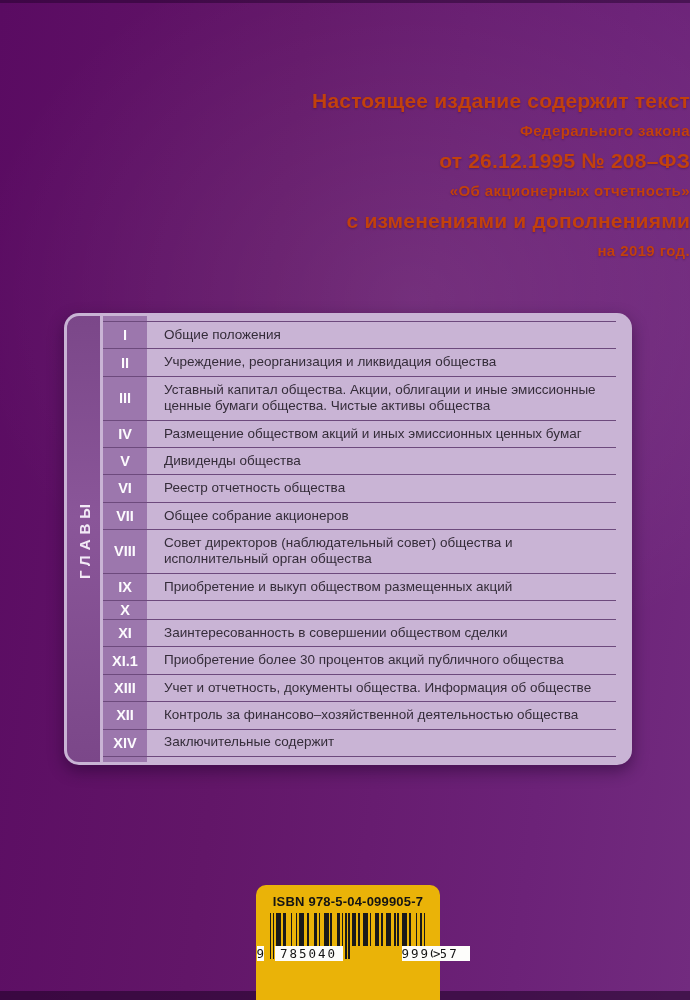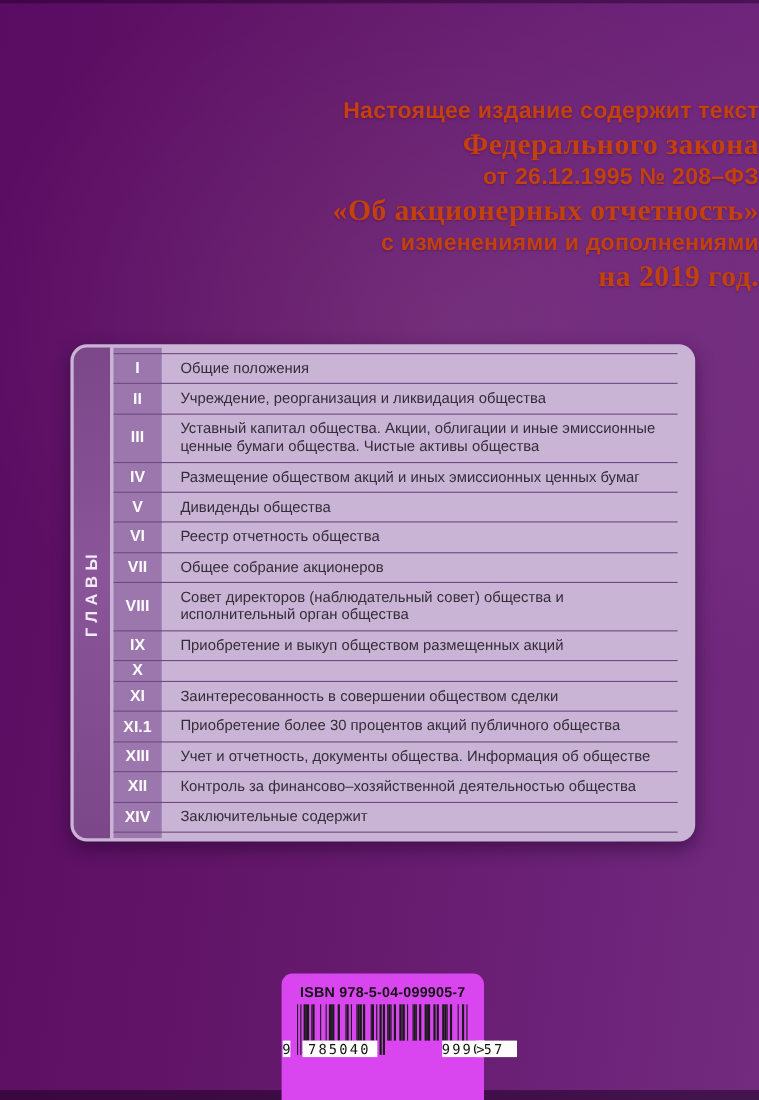--- a/index.html
+++ b/index.html
@@ -11,21 +11,21 @@
       radial-gradient(ellipse 620px 520px at 60% 30%, rgba(255,255,255,0.09), rgba(255,255,255,0) 72%),
       linear-gradient(97deg, var(--bg-left,#5a0b62) 0%, #621668 38%, var(--bg-right,#6c2278) 78%, #722b7f 100%);
   }
   .top-edge { position:absolute; top:0; left:0; right:0; height:3px; background:rgba(28,0,38,.45); }
   .bottom-band { position:absolute; bottom:0; left:0; right:0; height:9px; background:rgba(30,2,36,.55); z-index:1; }
 
   
   .intro { position:absolute; top:86px; left:0; right:0; text-align:right; color:#c2410c; }
   .intro .line { font-size:21px; line-height:30px; font-weight:bold; letter-spacing:.2px;
                  text-shadow:0 1px 2px rgba(40,0,50,.35); }
-  .intro .line.strong { font-size:27px; letter-spacing:.4px;font-family:Liberation Serif, serif; }
+  .intro .line.strong { font-size:15px; letter-spacing:.4px; }
 
   
   .panel { position:absolute; left:64px; top:313px; width:568px; height:452px;
            background:var(--panel-bg,#c9b4d5); border-radius:15px;
            box-shadow:0 6px 16px rgba(25,0,35,.45); }
   .strip { position:absolute; left:3px; top:3px; bottom:3px; width:33px;
            background:linear-gradient(180deg, var(--strip-bg,#7b4789) 0%, #8a5699 45%, var(--strip-bg,#7b4789) 100%);
            border-radius:12px 0 0 12px; }
   .strip-label { position:absolute; left:50%; top:50%;
            transform:translate(-50%,-50%) rotate(-90deg);
@@ -37,21 +37,21 @@
            display:flex; flex-direction:column; box-sizing:border-box; padding:5px 13px 5px 0; }
   .row { display:flex; align-items:center; flex:1 0 auto;
          border-top:1.5px solid var(--divider,#6d4a7d); }
   .row:last-child { border-bottom:1.5px solid var(--divider,#6d4a7d); }
   .row .num { flex:0 0 44px; text-align:center; color:#fdfbfe; font-weight:bold; font-size:14.5px; }
   .row .title { flex:1; padding:4px 2px 4px 17px; font-size:13.5px; line-height:16.5px;
                 color:var(--row-text,#342c39); }
 
   
   .isbn-box { position:absolute; left:256px; top:885px; width:184px; bottom:0;
-              background:#d946ef; border-radius:10px 10px 0 0; z-index:2; }
+              background:#eab308; border-radius:10px 10px 0 0; z-index:2; }
   .isbn-label { margin-top:9px; text-align:center; font-size:13px; font-weight:bold;
                 color:#141414; letter-spacing:.2px; }
   .barcode { position:relative; width:157px; height:46px; margin:4px auto 0; }
   .mods { display:flex; height:46px; }
   .mod { flex:0 0 auto; width:calc(157px / 95); height:33px; }
   .mod.bar { background:#1a1a1a; }
   .mod.guard.bar { height:46px; }
   .digits { position:absolute; left:-13px; right:-14px; bottom:-2px; height:15px;
             font-family:"DejaVu Sans Mono",monospace; font-size:12.5px; color:#141414; }
   .digits span { position:absolute; bottom:0; background:#fdfdfb; }

